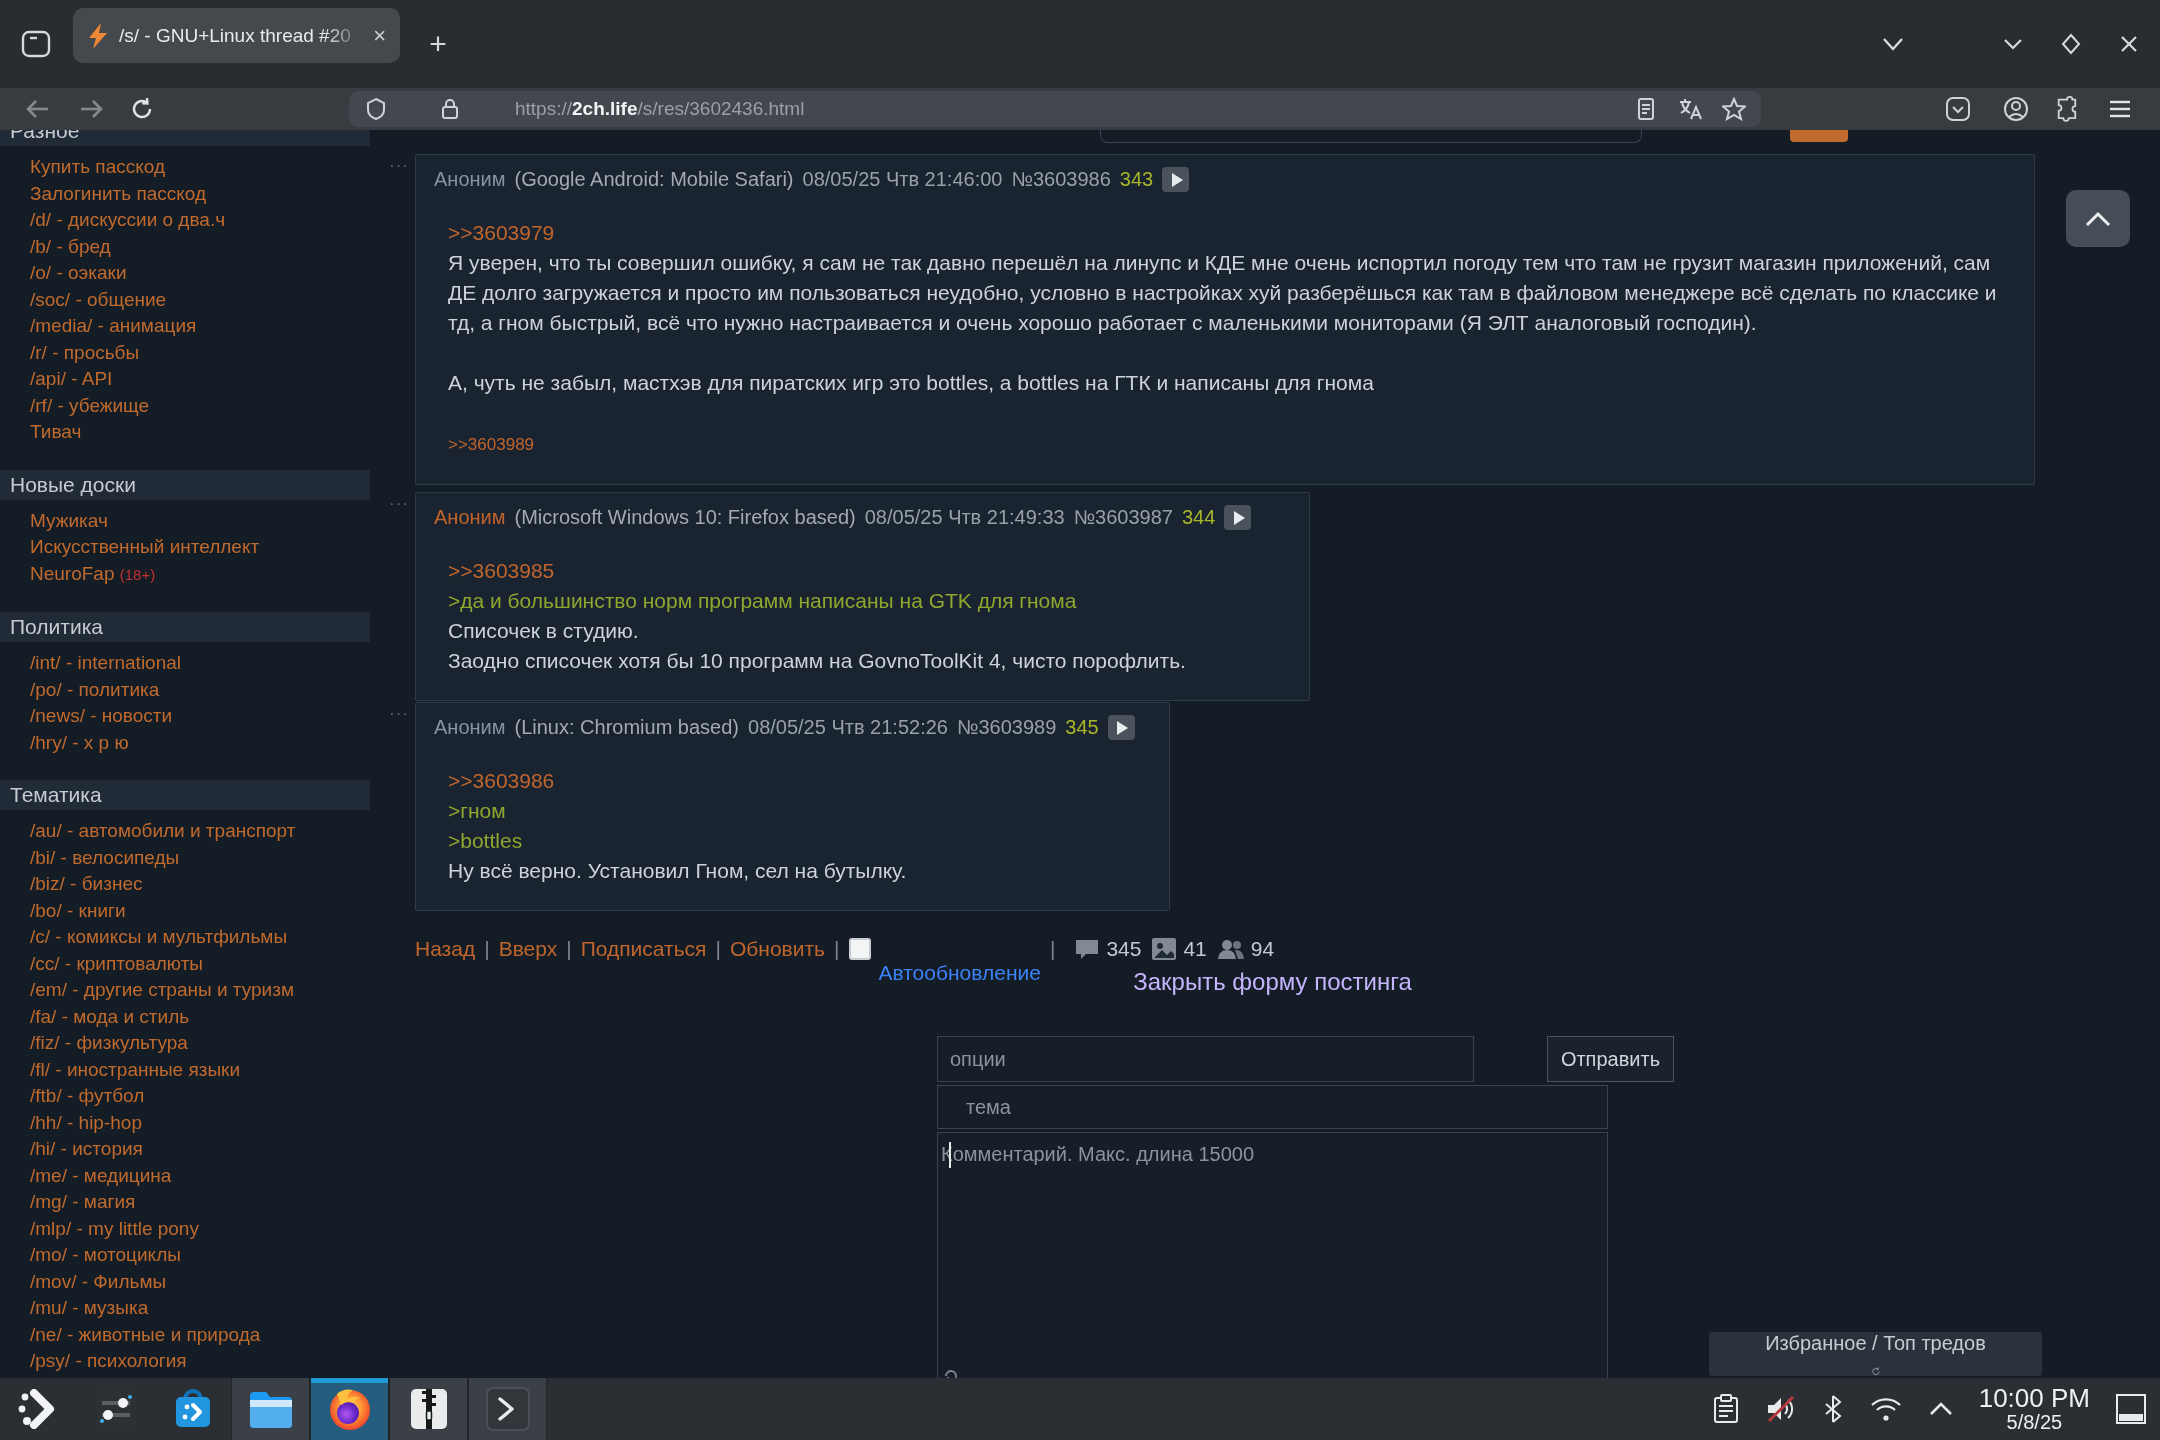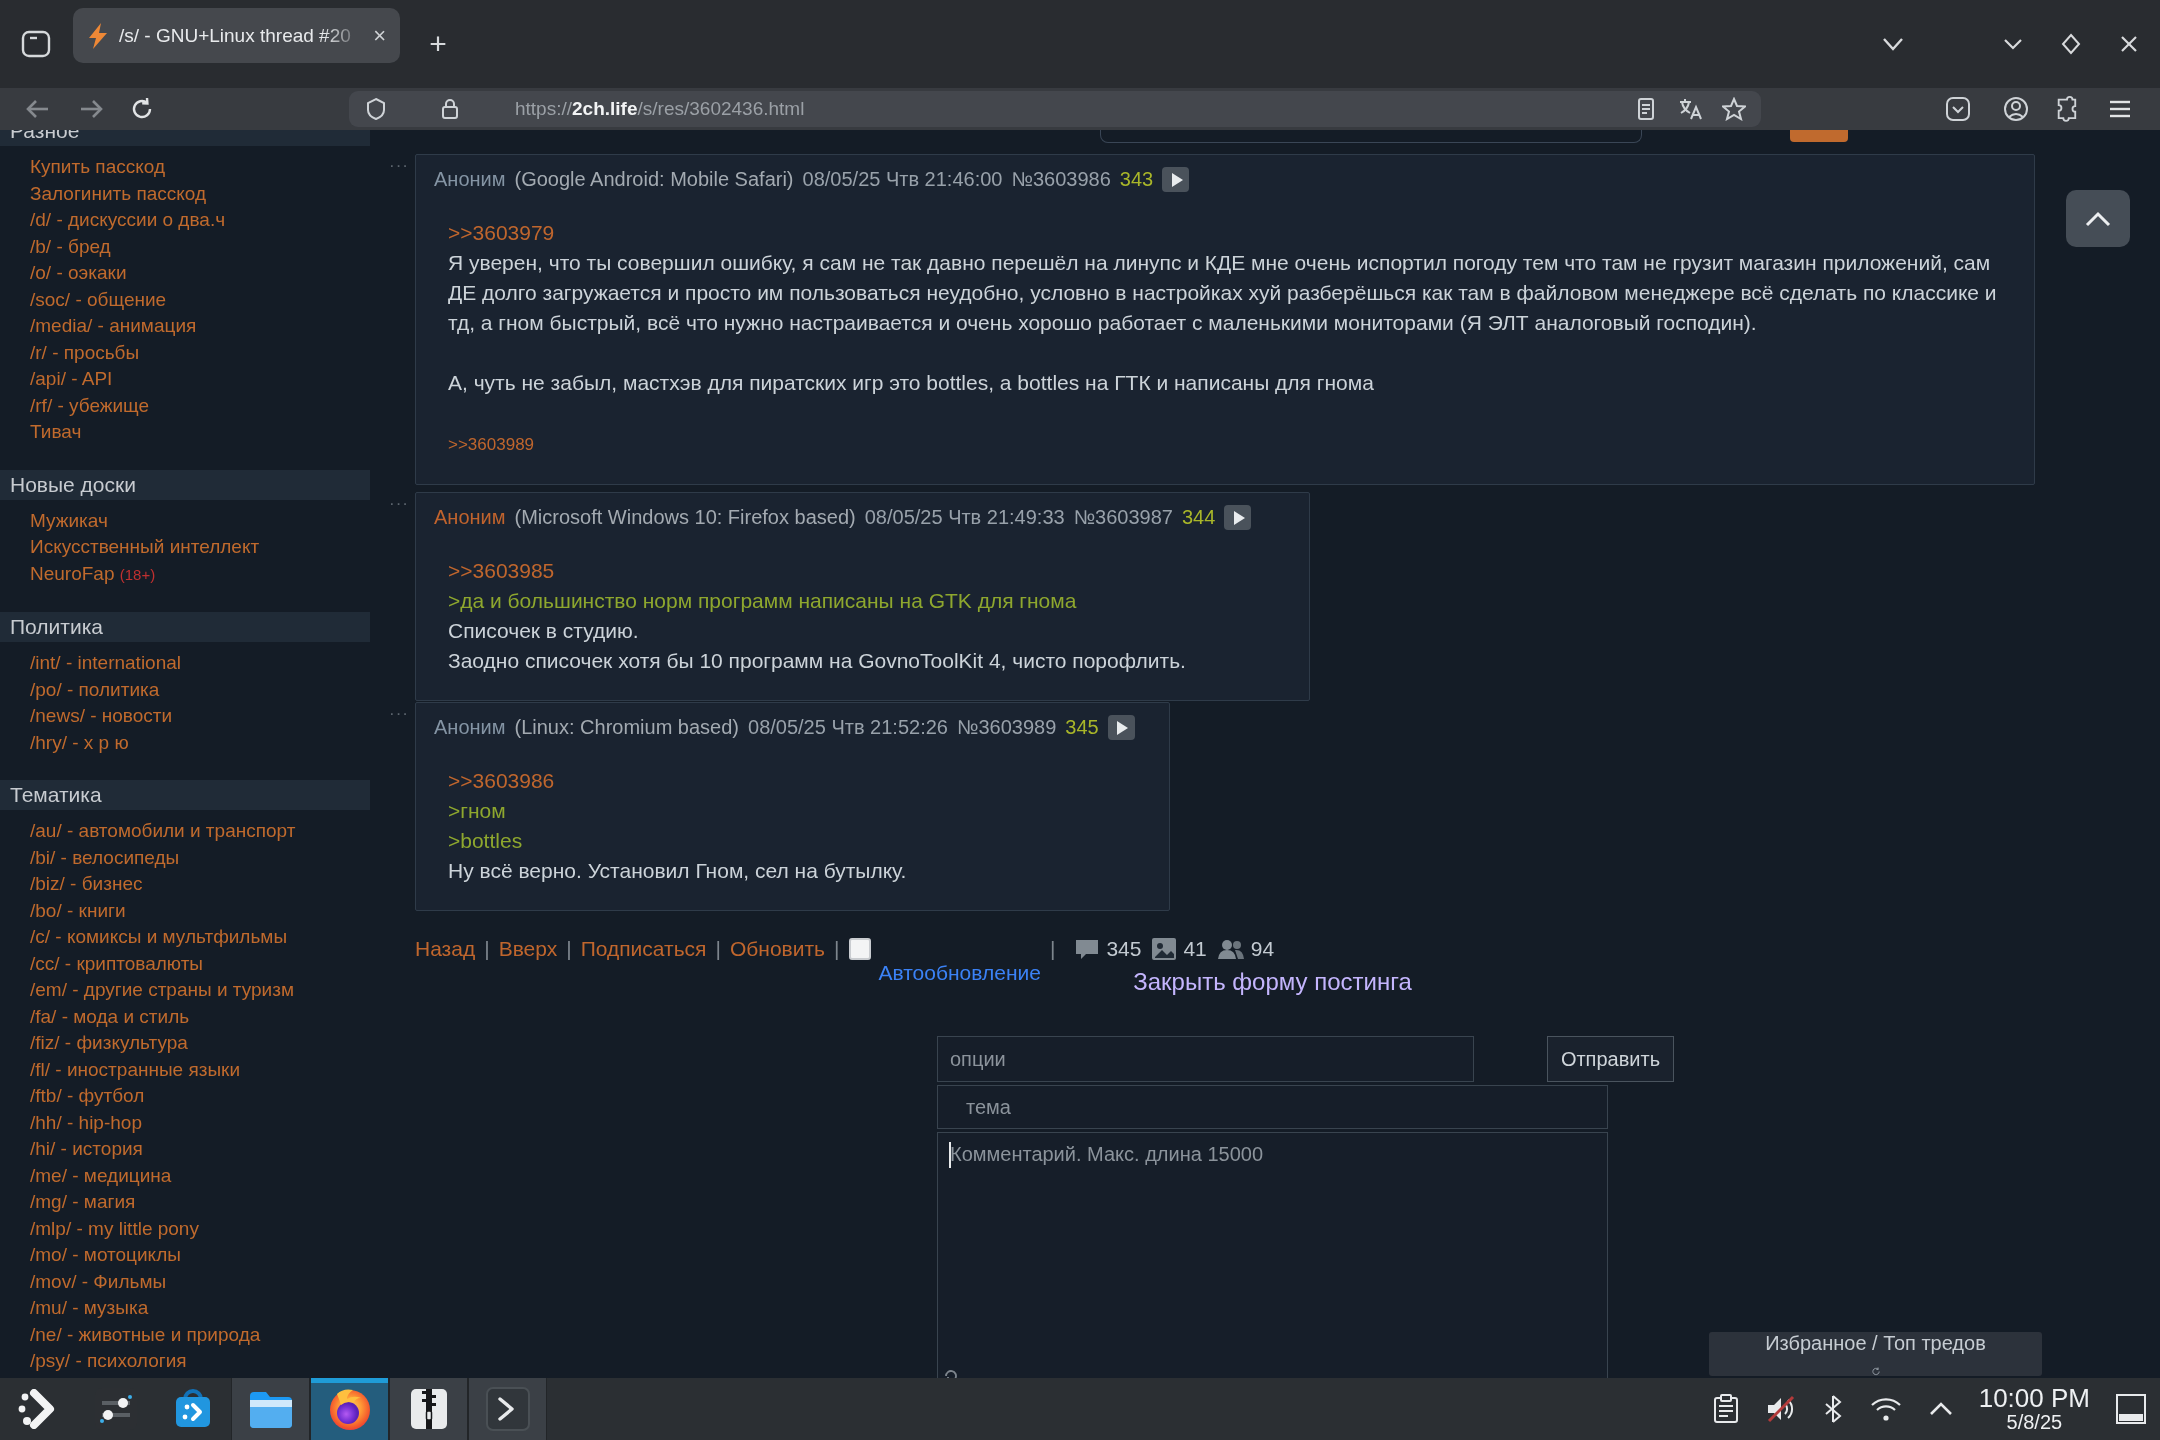--- a/index.html
+++ b/index.html
@@ -73,21 +73,21 @@
   .postform{position:absolute;left:554px;top:906px;width:737px;}
   .row1{position:relative;height:46px;}
   .inp{background:#161e29;border:1px solid #39444f;color:#cfd5da;font-size:20px;box-sizing:border-box;
        font-family:"Liberation Sans","DejaVu Sans",sans-serif;padding:0 12px;outline:none;}
   .inp::placeholder{color:#8b939b;opacity:1;}
   .opt-inp{position:absolute;left:0;top:0;width:537px;height:46px;}
   .submit-btn{position:absolute;right:0;top:0;width:127px;height:46px;background:#1a222d;border:1px solid #4a545e;
        color:#cfd5da;font-size:20px;font-family:inherit;cursor:pointer;}
   .subj-inp{margin-top:3px;width:671px;height:44px;display:block;padding-left:28px;}
   .comment-wrap{position:relative;margin-top:3px;}
-  .comment-ta{width:671px;height:300px;display:block;resize:none;padding:10px 12px;font-size:20px;}
+  .comment-ta{width:671px;height:300px;display:block;resize:none;padding:10px 3px;font-size:20px;}
   .caret{position:absolute;left:12px;top:10px;width:2px;height:26px;background:#e8eaec;}
   .ta-grip{position:absolute;left:6px;top:236px;color:#7d858d;}
   
   .favbox{position:absolute;left:1326px;top:1202px;width:333px;height:44px;background:#2c323b;border-radius:3px;
        display:flex;align-items:center;justify-content:center;gap:12px;color:#c6ccd2;font-size:20px;flex-direction:column;}
 
   
   .taskbar{position:absolute;left:0;top:1378px;width:2160px;height:62px;background:#2b2f33;}
   .tb-left{position:absolute;left:0;top:0;height:62px;display:flex;align-items:stretch;}
   .tb-launchers{display:flex;align-items:center;}

